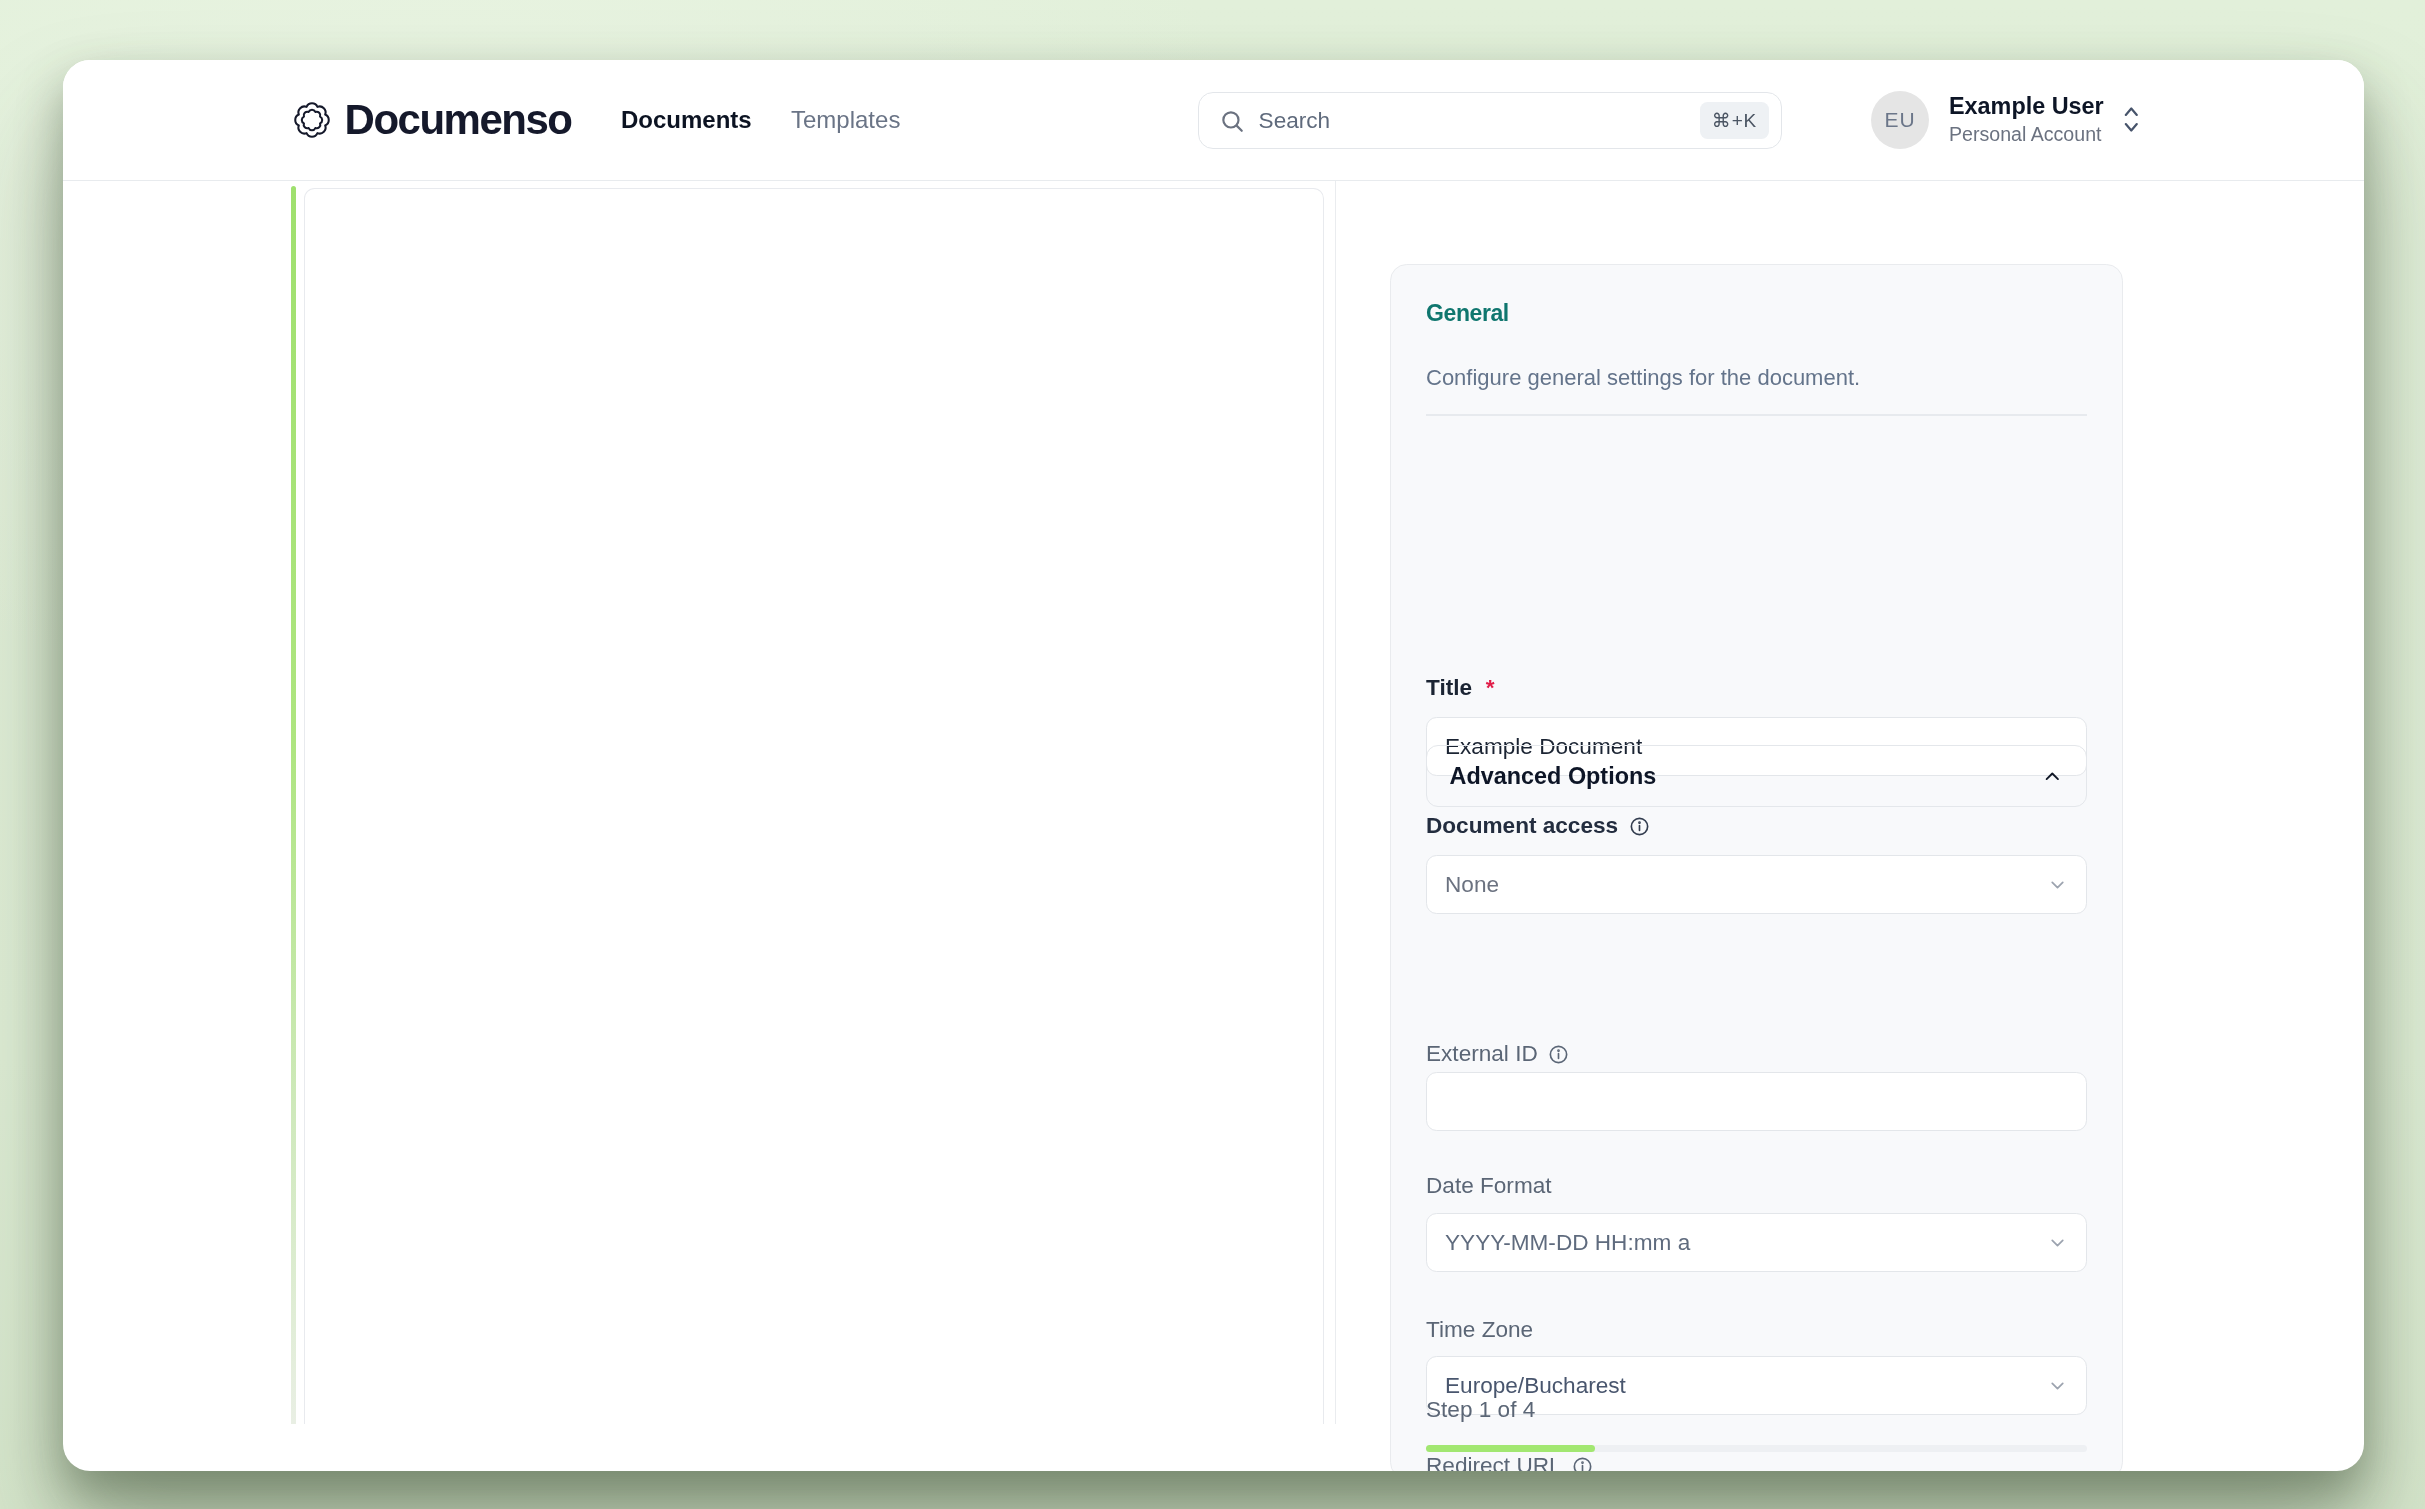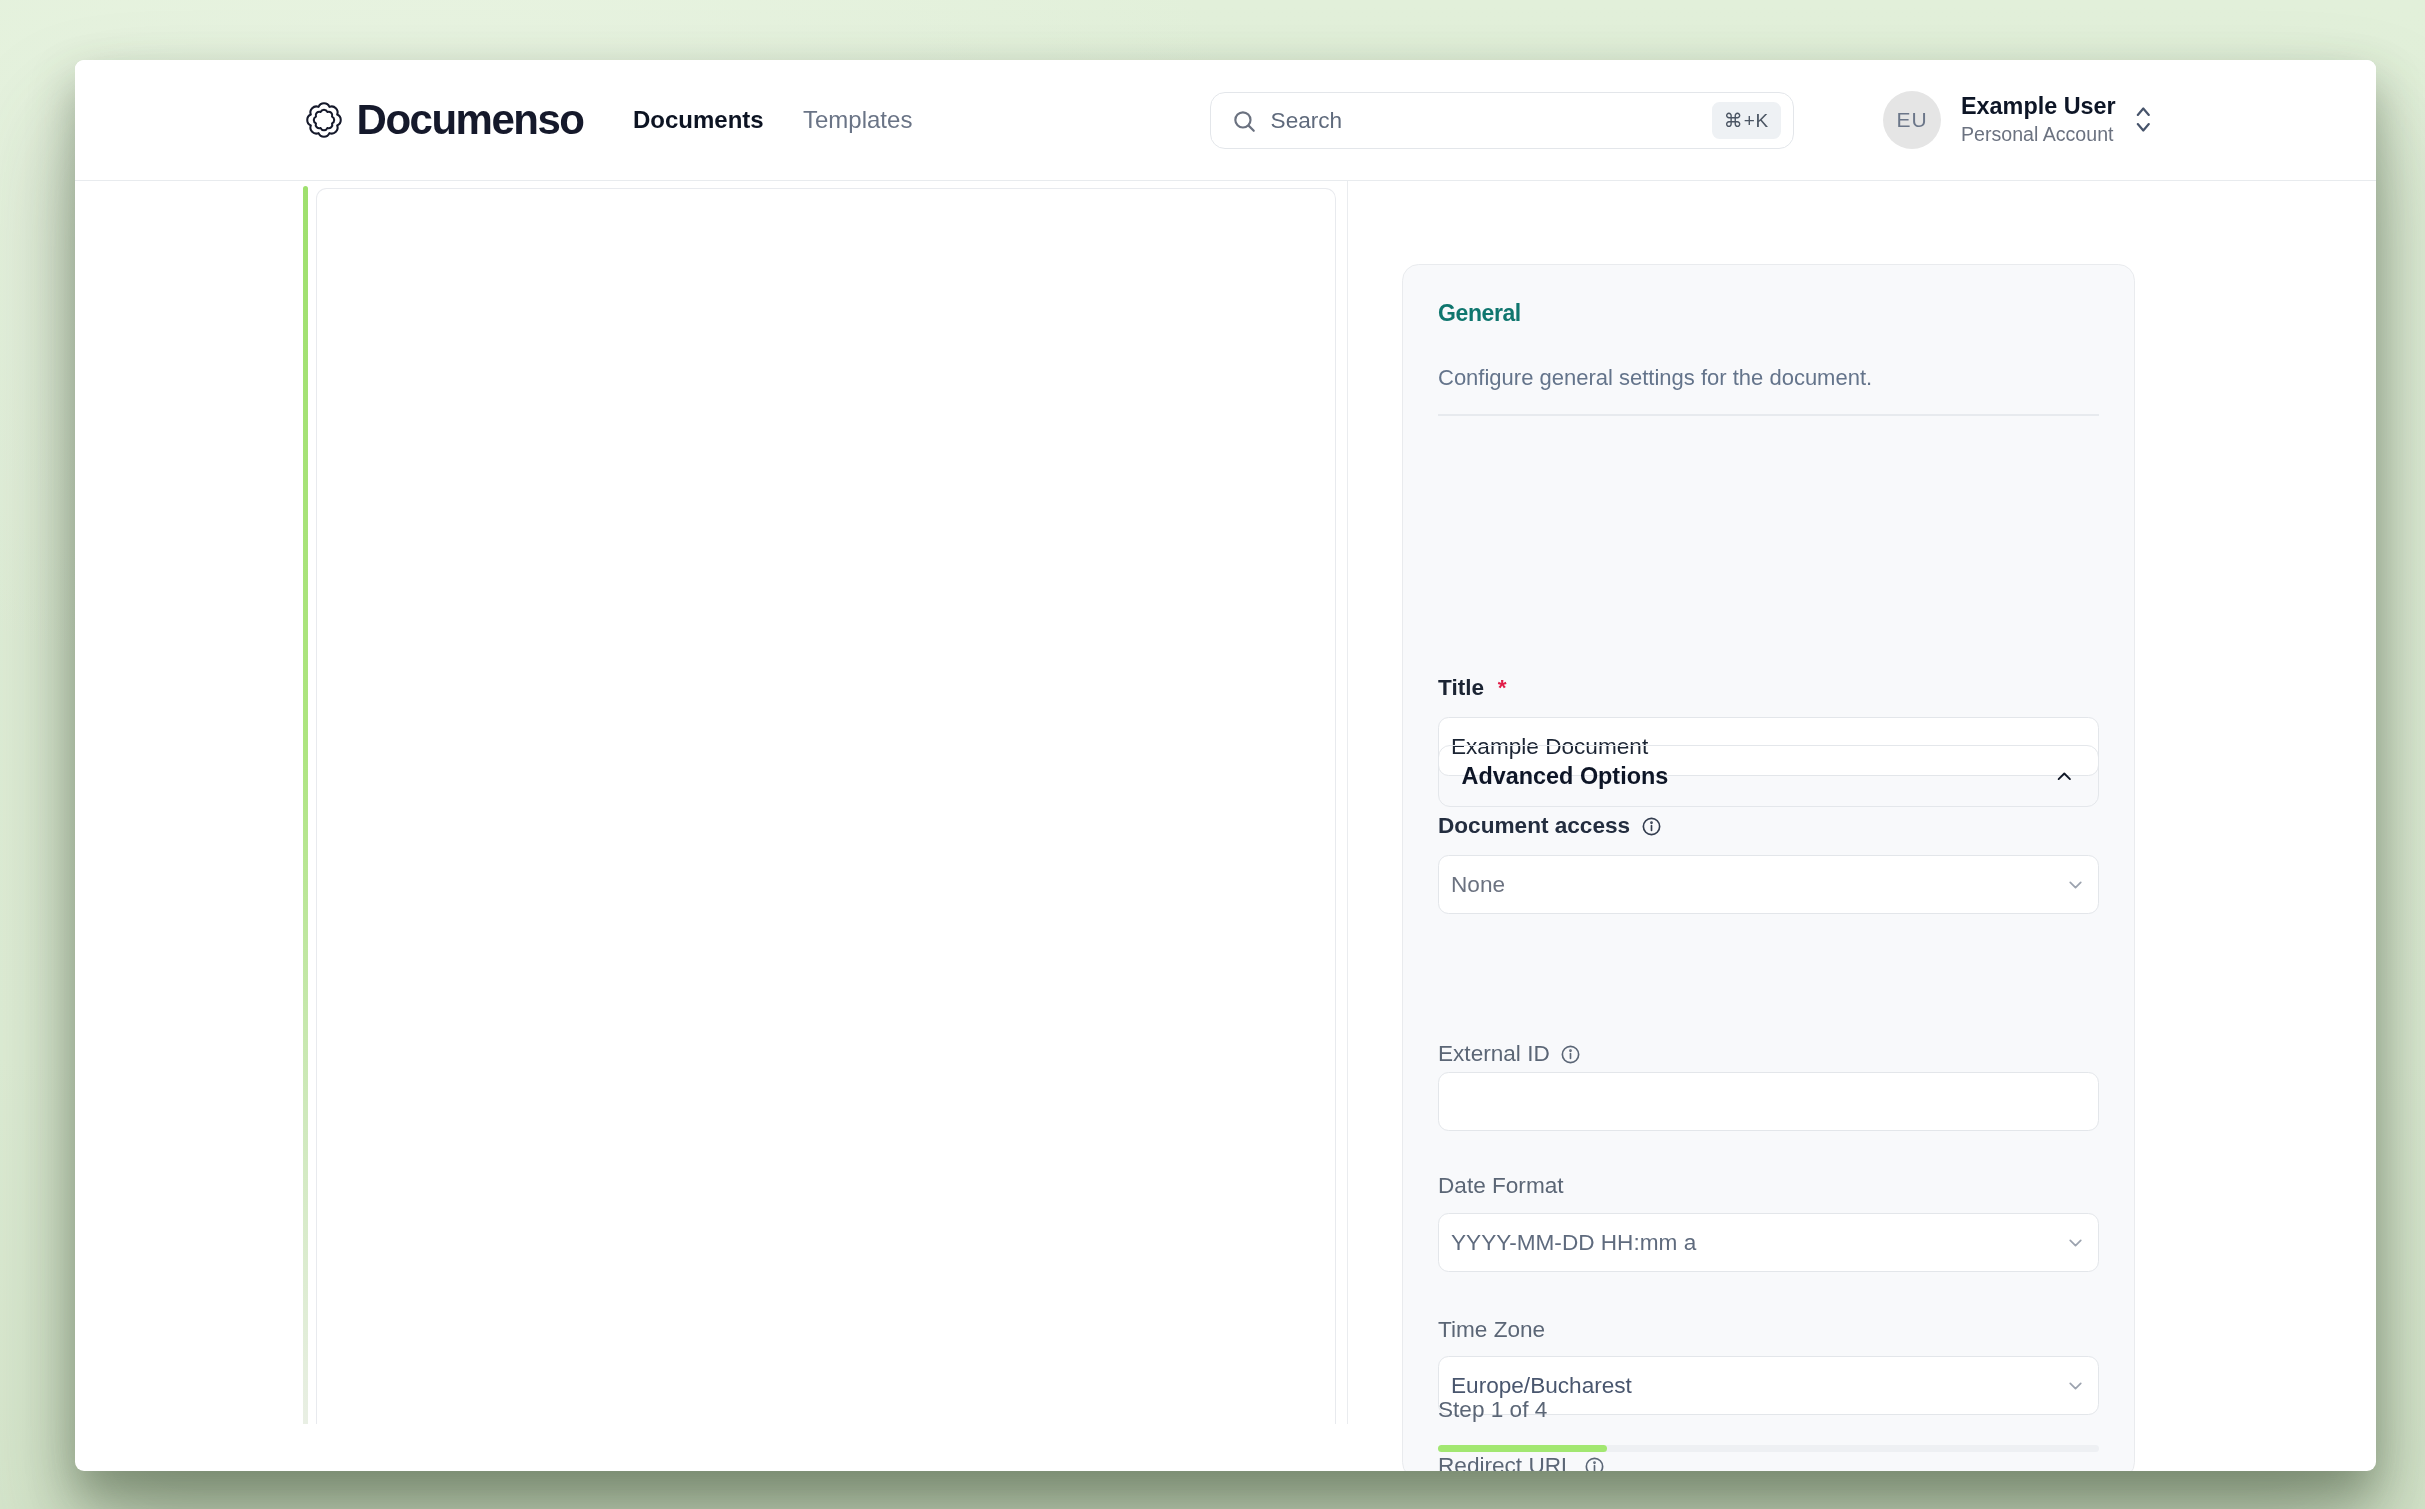--- a/index.html
+++ b/index.html
@@ -7,22 +7,22 @@
   body {
     font-family:"Liberation Sans","DejaVu Sans",sans-serif;
     background:
       radial-gradient(1358px 905px at 18% 12%, #e9f4e2 0%, rgba(233,244,226,0) 60%),
       linear-gradient(180deg,#e2f0da 0%, #dfeed6 70%, #d7e7cd 100%);
     overflow:hidden; position:relative;
   }
 
   
   .app-card {
-    position:absolute; left:75px; top:60px; width:2301px; height:1411px;
-    background:#ffffff; border-radius:9px;
+    position:absolute; left:63px; top:60px; width:2301px; height:1411px;
+    background:#ffffff; border-radius:27px;
     box-shadow: 0 22.6px 45px rgba(62,80,54,.42), 0 68px 106px rgba(62,80,54,.38);
     overflow:hidden;
   }
 
   
   .nav { position:absolute; left:0; top:0; right:0; height:121px; border-bottom:1.5px solid #e8ebee; background:#fff; }
   .brand { position:absolute; left:230px; top:0; height:119px; display:flex; align-items:center; gap:13.6px; }
   .brand svg { width:38px; height:38px; display:block; }
   .brand-name { font-size:42px; font-weight:800; letter-spacing:-1.5px; color:#15192b; }
   .nav-link { position:absolute; top:0; height:119px; display:flex; align-items:center; font-size:24px; font-weight:600; }
@@ -77,21 +77,21 @@
 
   .lbl { position:absolute; left:0; display:flex; align-items:center; gap:10.6px; font-size:22.6px; }
   .lbl.dark { color:#1b2433; font-weight:600; }
   .lbl.muted { color:#5b6676; font-weight:500; }
   .req { color:#e11d48; font-weight:700; margin-left:3px; }
   .lbl svg { width:21px; height:21px; }
 
   .field {
     position:absolute; left:0; right:0; height:59px;
     background:#fff; border:1.5px solid #e3e6ea; border-radius:10.6px;
-    display:flex; align-items:center; padding:0 12px; font-size:22.6px;
+    display:flex; align-items:center; padding:0 18px; font-size:22.6px;
   }
   input.field { width:100%; outline:none; color:#1b2433; font-family:inherit; }
   .select-value { flex:1; }
   .v-muted { color:#6b7280; } .v-mid { color:#5f6b7e; } .v-dark { color:#49566e; }
   .field .chev { width:21px; height:21px; flex:0 0 auto; }
 
   .adv-toggle {
     position:absolute; left:0; right:0; top:480px; height:62px;
     border:1.5px solid #e4e7eb; border-radius:12px; background:transparent;
     display:flex; align-items:center; padding:0 22.6px;gap:48px;

